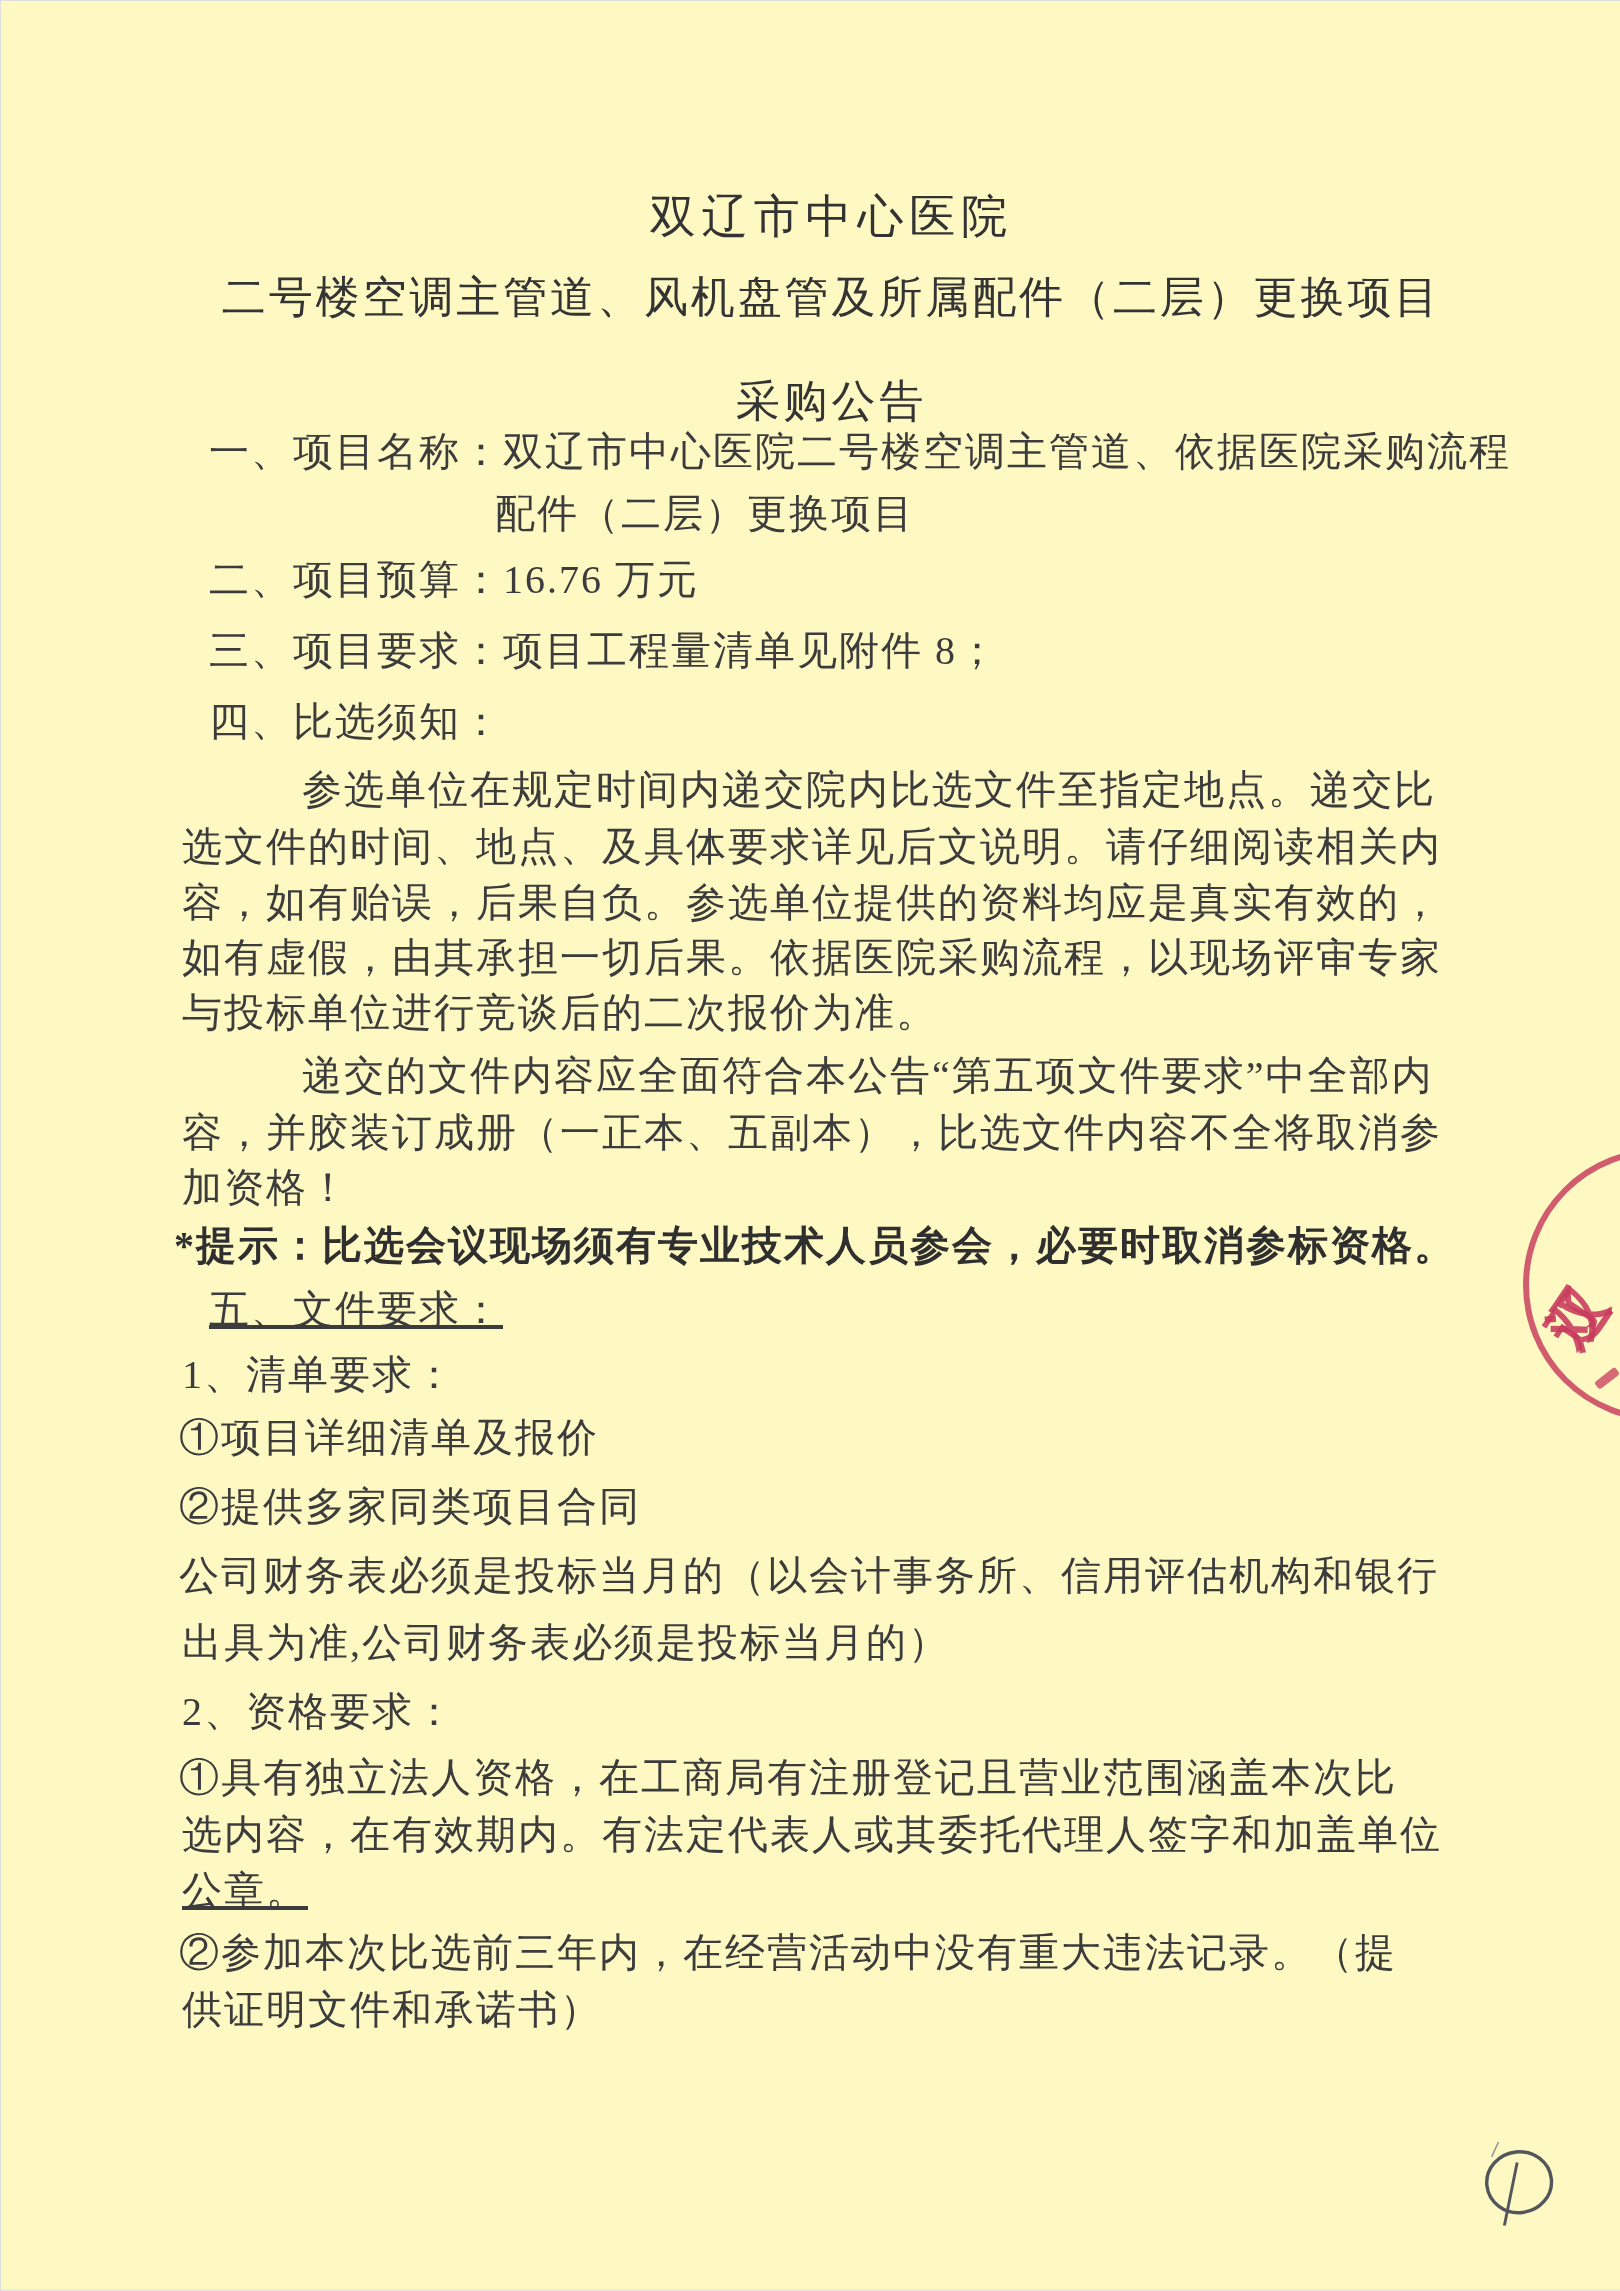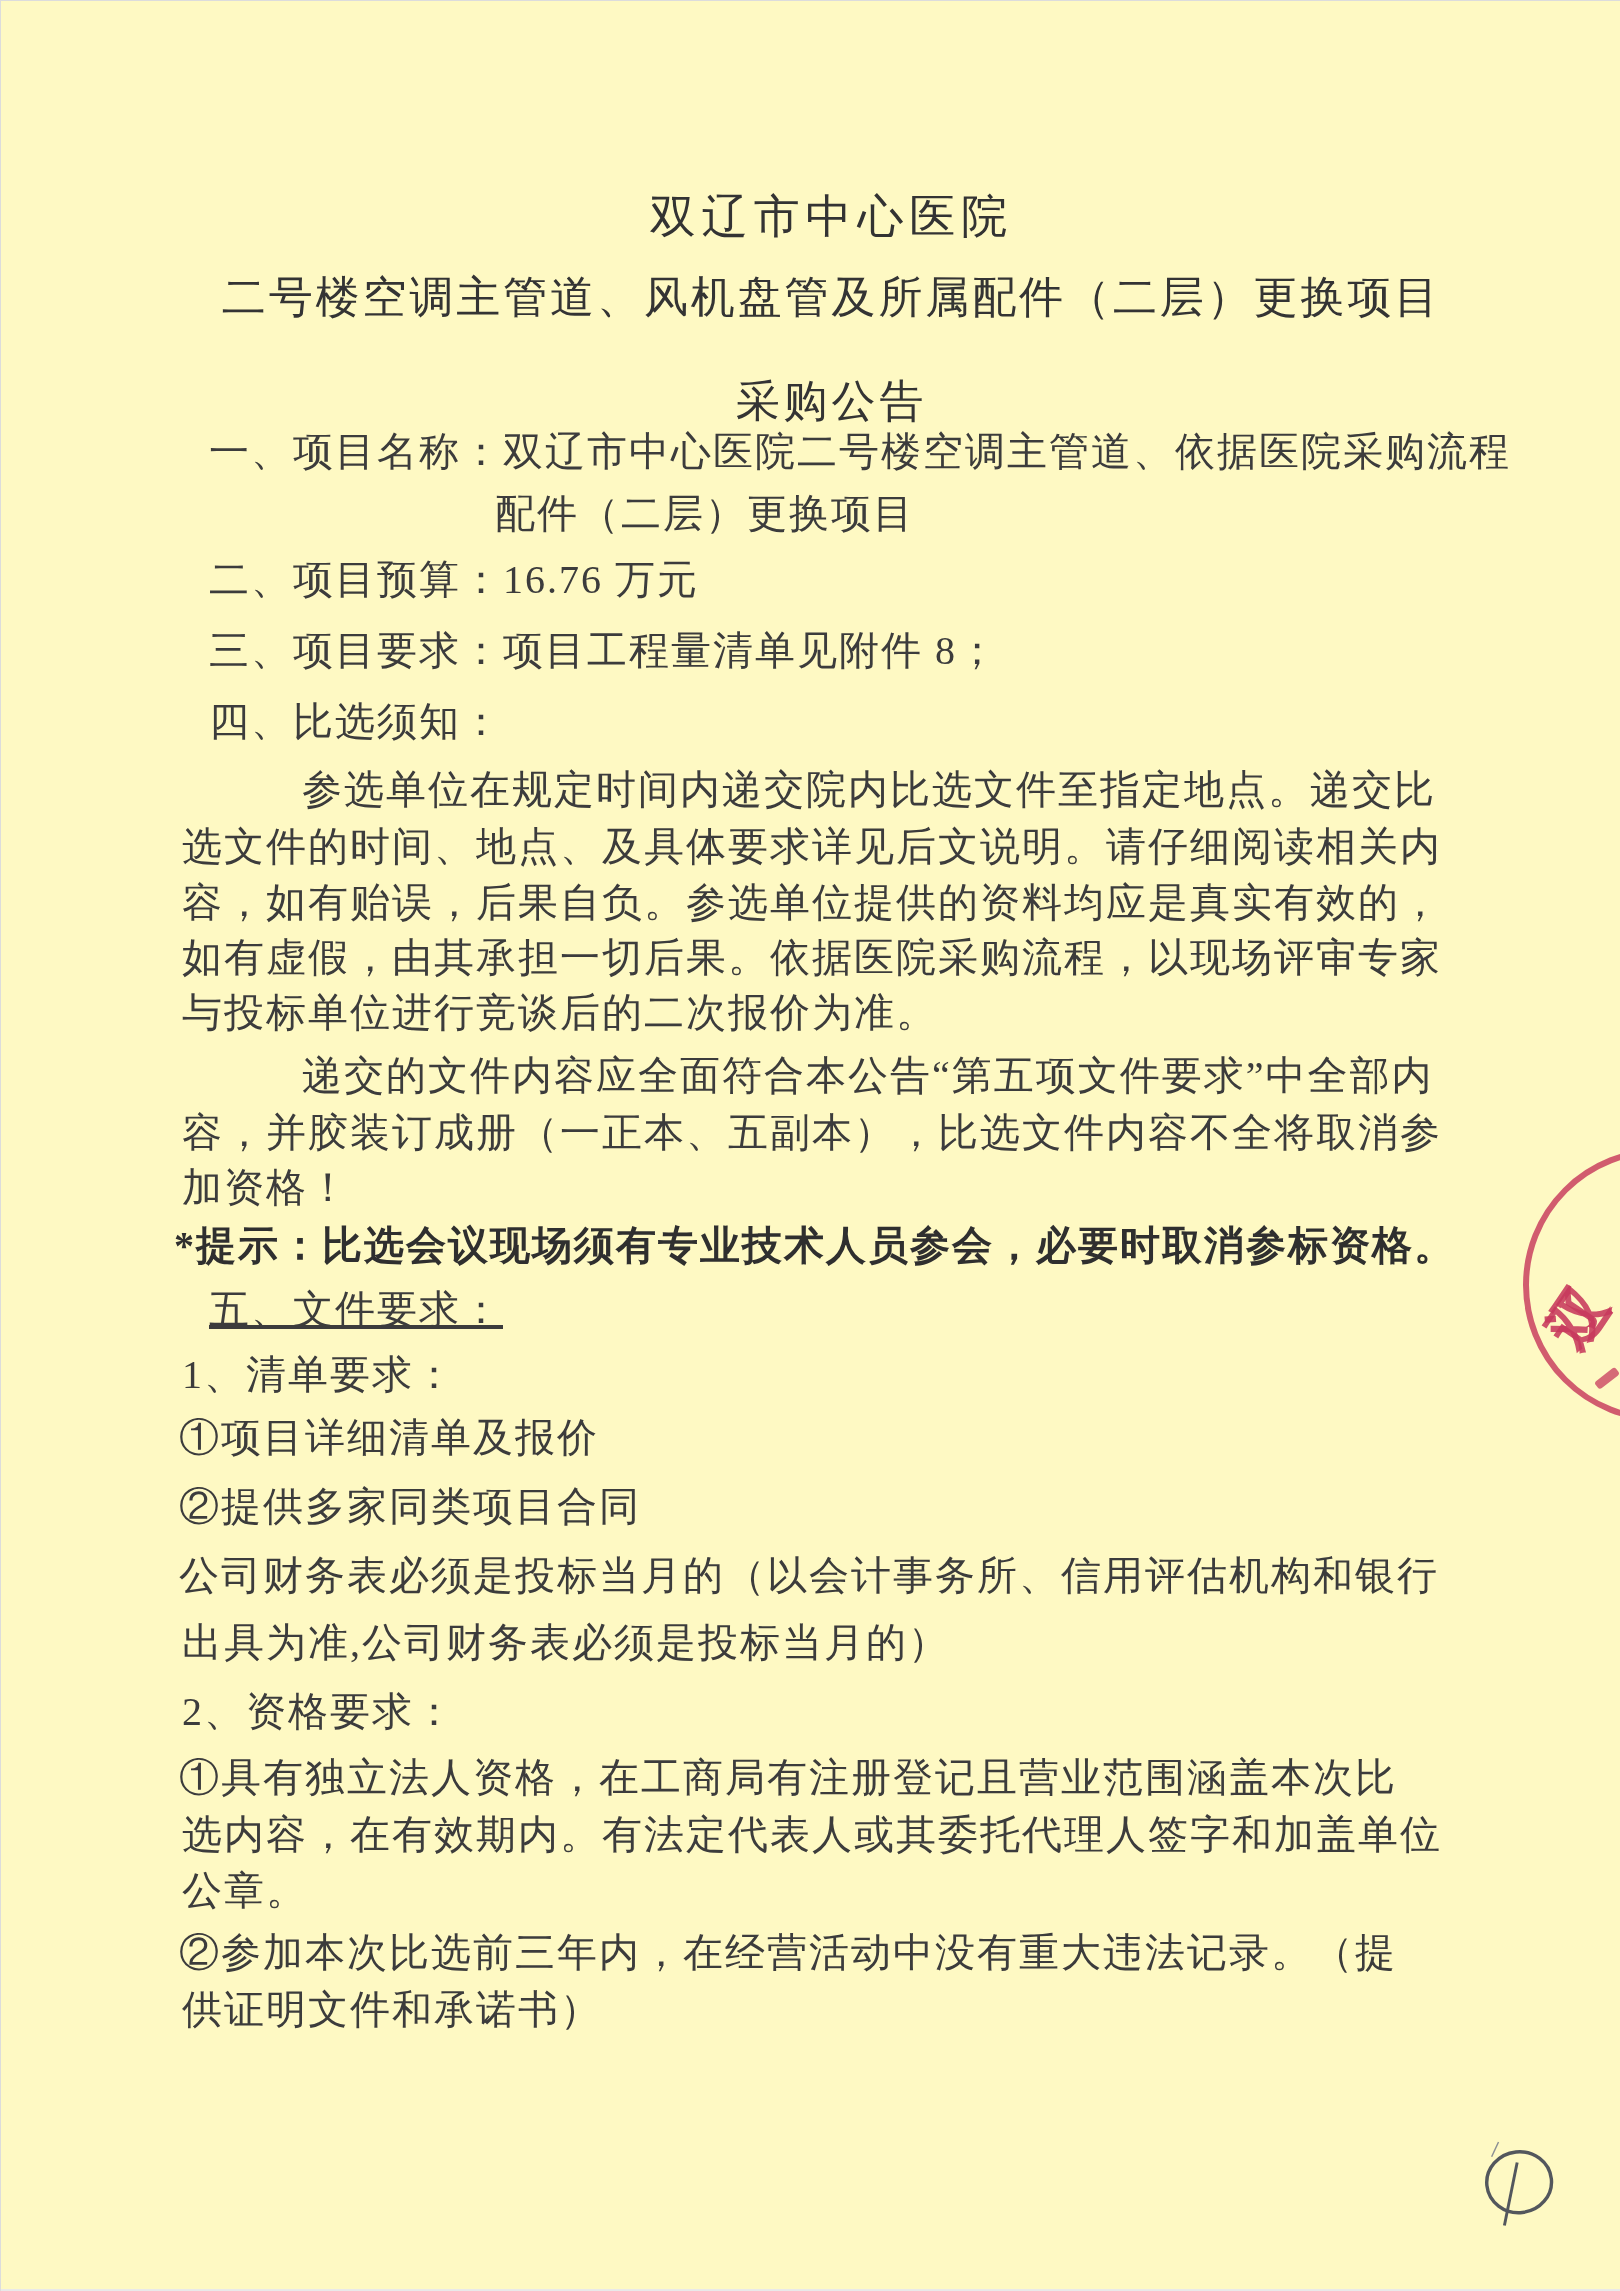--- a/index.html
+++ b/index.html
@@ -84,21 +84,21 @@
   <div class="line" style="top:1286px;left:209px;text-decoration:underline;">五、文件要求：</div>
   <div class="line" style="top:1351px;left:182px;">1、清单要求：</div>
   <div class="line" style="top:1414px;left:179px;">①项目详细清单及报价</div>
   <div class="line" style="top:1483px;left:179px;">②提供多家同类项目合同</div>
   <div class="line" style="top:1552px;left:179px;">公司财务表必须是投标当月的（以会计事务所、信用评估机构和银行</div>
   <div class="line" style="top:1619px;left:182px;">出具为准,公司财务表必须是投标当月的）</div>
 
   <div class="line" style="top:1688px;left:182px;">2、资格要求：</div>
   <div class="line" style="top:1754px;left:179px;">①具有独立法人资格，在工商局有注册登记且营业范围涵盖本次比</div>
   <div class="line" style="top:1811px;left:182px;">选内容，在有效期内。有法定代表人或其委托代理人签字和加盖单位</div>
-  <div class="line" style="top:1867px;left:182px;">公章。</div>
+  <div class="line" style="top:1867px;left:182px;text-decoration:underline;">公章。</div>
   <div class="line" style="top:1929px;left:179px;">②参加本次比选前三年内，在经营活动中没有重大违法记录。（提</div>
   <div class="line" style="top:1986px;left:182px;">供证明文件和承诺书）</div>
 
   <div class="stamp">
     <span class="stamp-char c2">辽</span>
     <span class="stamp-char c1" style="left:19.6px;top:135px;transform:rotate(-56deg);">双</span>
     <span class="stamp-mark"></span>
   </div>
 
   <svg class="pagenum" width="108" height="118" viewBox="0 0 110 120">

